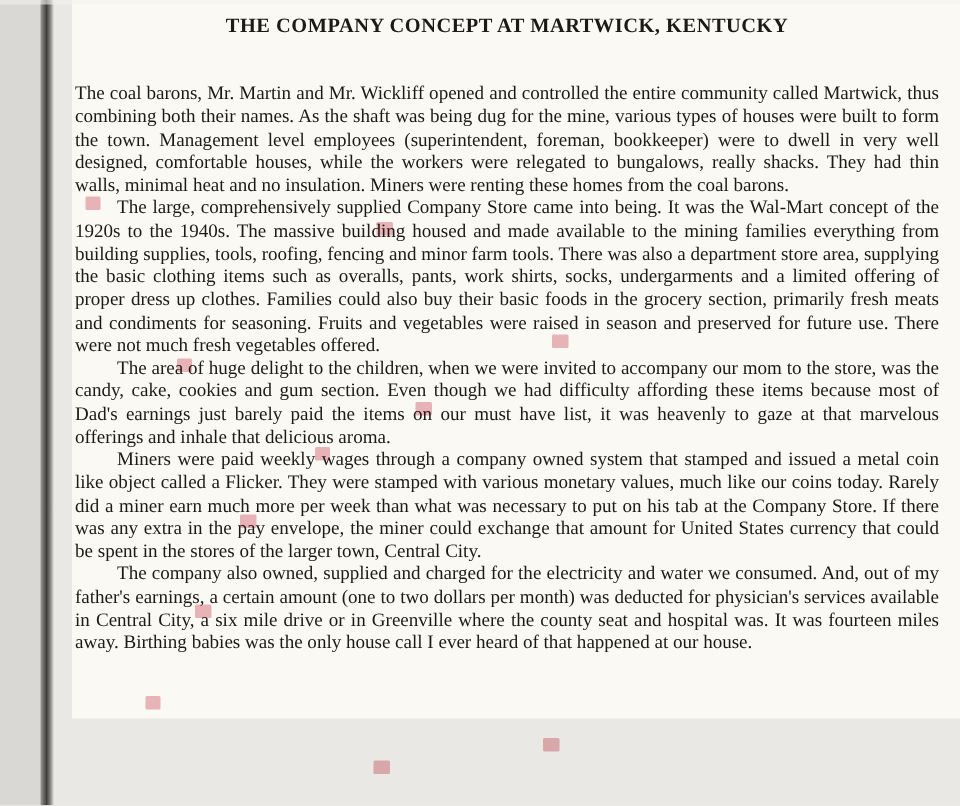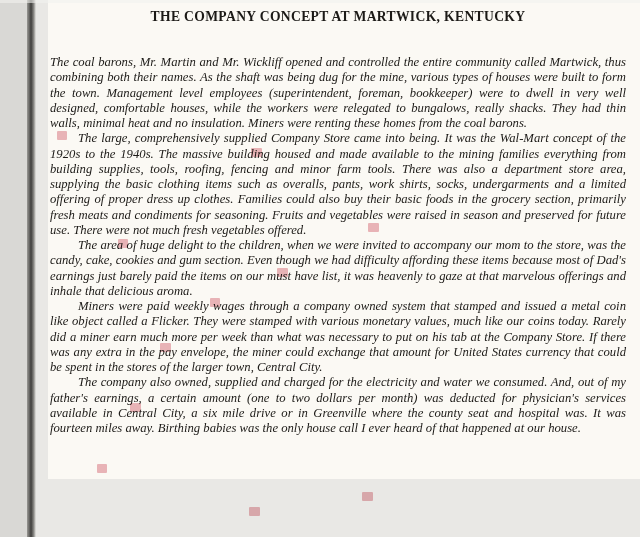--- a/index.html
+++ b/index.html
@@ -50,21 +50,20 @@
     text-align: center;
     white-space: nowrap;
   }
   .doc-body {
     font-size: 12.7px;
     line-height: 15.25px;
     text-align: justify;
   }
   .para {
     margin: 0;
-    font-style: italic;
   }
   .para.indent {
     text-indent: 28px;
   }
   
   .artifact {
     position: absolute;
     background: var(--artifact, #d4606e);
     opacity: 0.45;
     mix-blend-mode: multiply;

